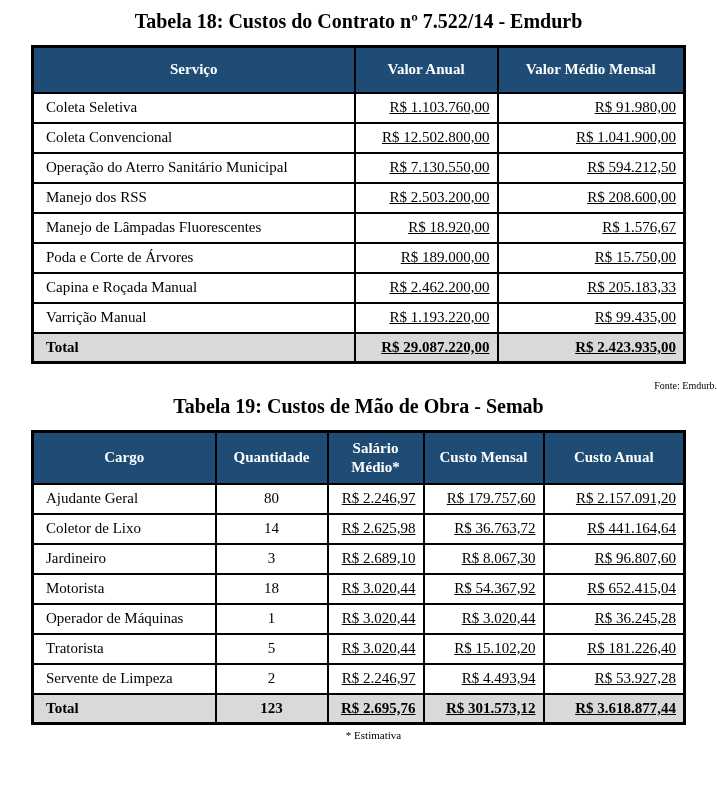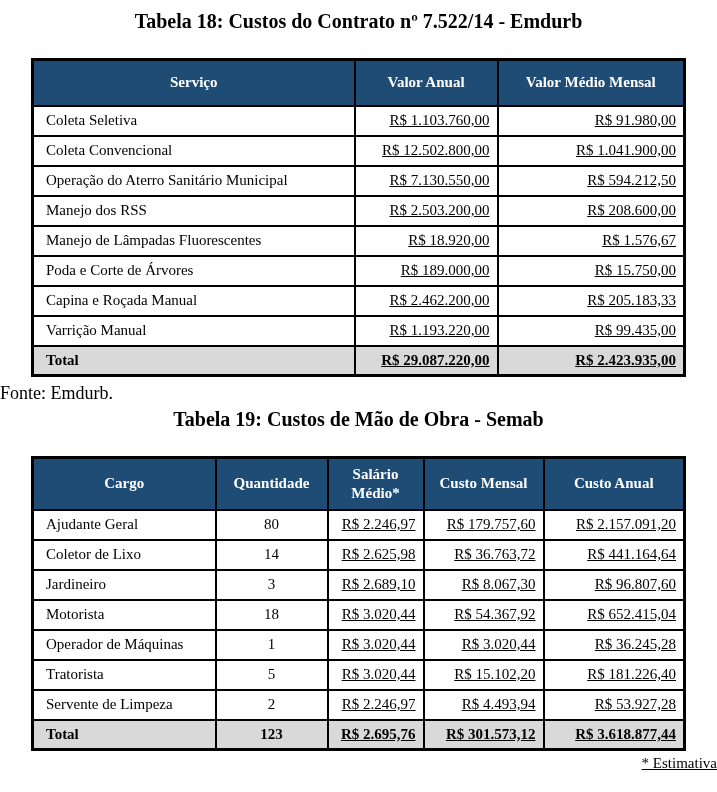--- a/index.html
+++ b/index.html
@@ -21,21 +21,21 @@
     margin: 2px 0 0 0;
     text-align: center;
     font-size: 20px;
     font-weight: bold;
     line-height: 26px;
   }
   table {
     border-collapse: collapse;
     table-layout: fixed;
     width: 652px;
-    margin: 24px auto 0 auto;
+    margin: 11px auto 0 auto;
     border: 3px solid var(--border);
   }
   th, td {
     border: 2px solid var(--border);
     font-size: 15px;
     overflow: hidden;
     white-space: nowrap;
   }
   thead th {
     background: var(--header-bg);
@@ -48,30 +48,29 @@
     line-height: 19px;
   }
   .t18 thead th { height: 46px; }
   .t19 thead th { height: 52px; }
   tbody td { height: 30px; background: #FFFFFF; vertical-align: middle; }
   td.txt { text-align: left;  padding-left: 12px; padding-right: 12px; }
   td.num { text-align: right; padding-right: 7px; padding-left: 4px; text-decoration: underline; }
   td.ctr { text-align: center; }
   tr.total-row td { background: var(--total-bg); font-weight: bold; }
   .source-note {
-    text-align: left;
-    font-size: 18px;
-    margin-top: 6px;
+    text-align: right;
+    font-size: 10px;
+    margin-top: 16px;
   }
   .doc-title.second { }
   .footnote {
-    font-size: 15px;
+    font-size: 11px;
     margin: 4px 0 0 30px;
-    text-align: right;
-    text-decoration: underline;
+    text-align: center;
   }
 </style>
 </head>
 <body>
 
 <div class="page">
 
   <h1 class="doc-title">Tabela 18: Custos do Contrato nº 7.522/14 - Emdurb</h1>
 
   <table class="t18">

